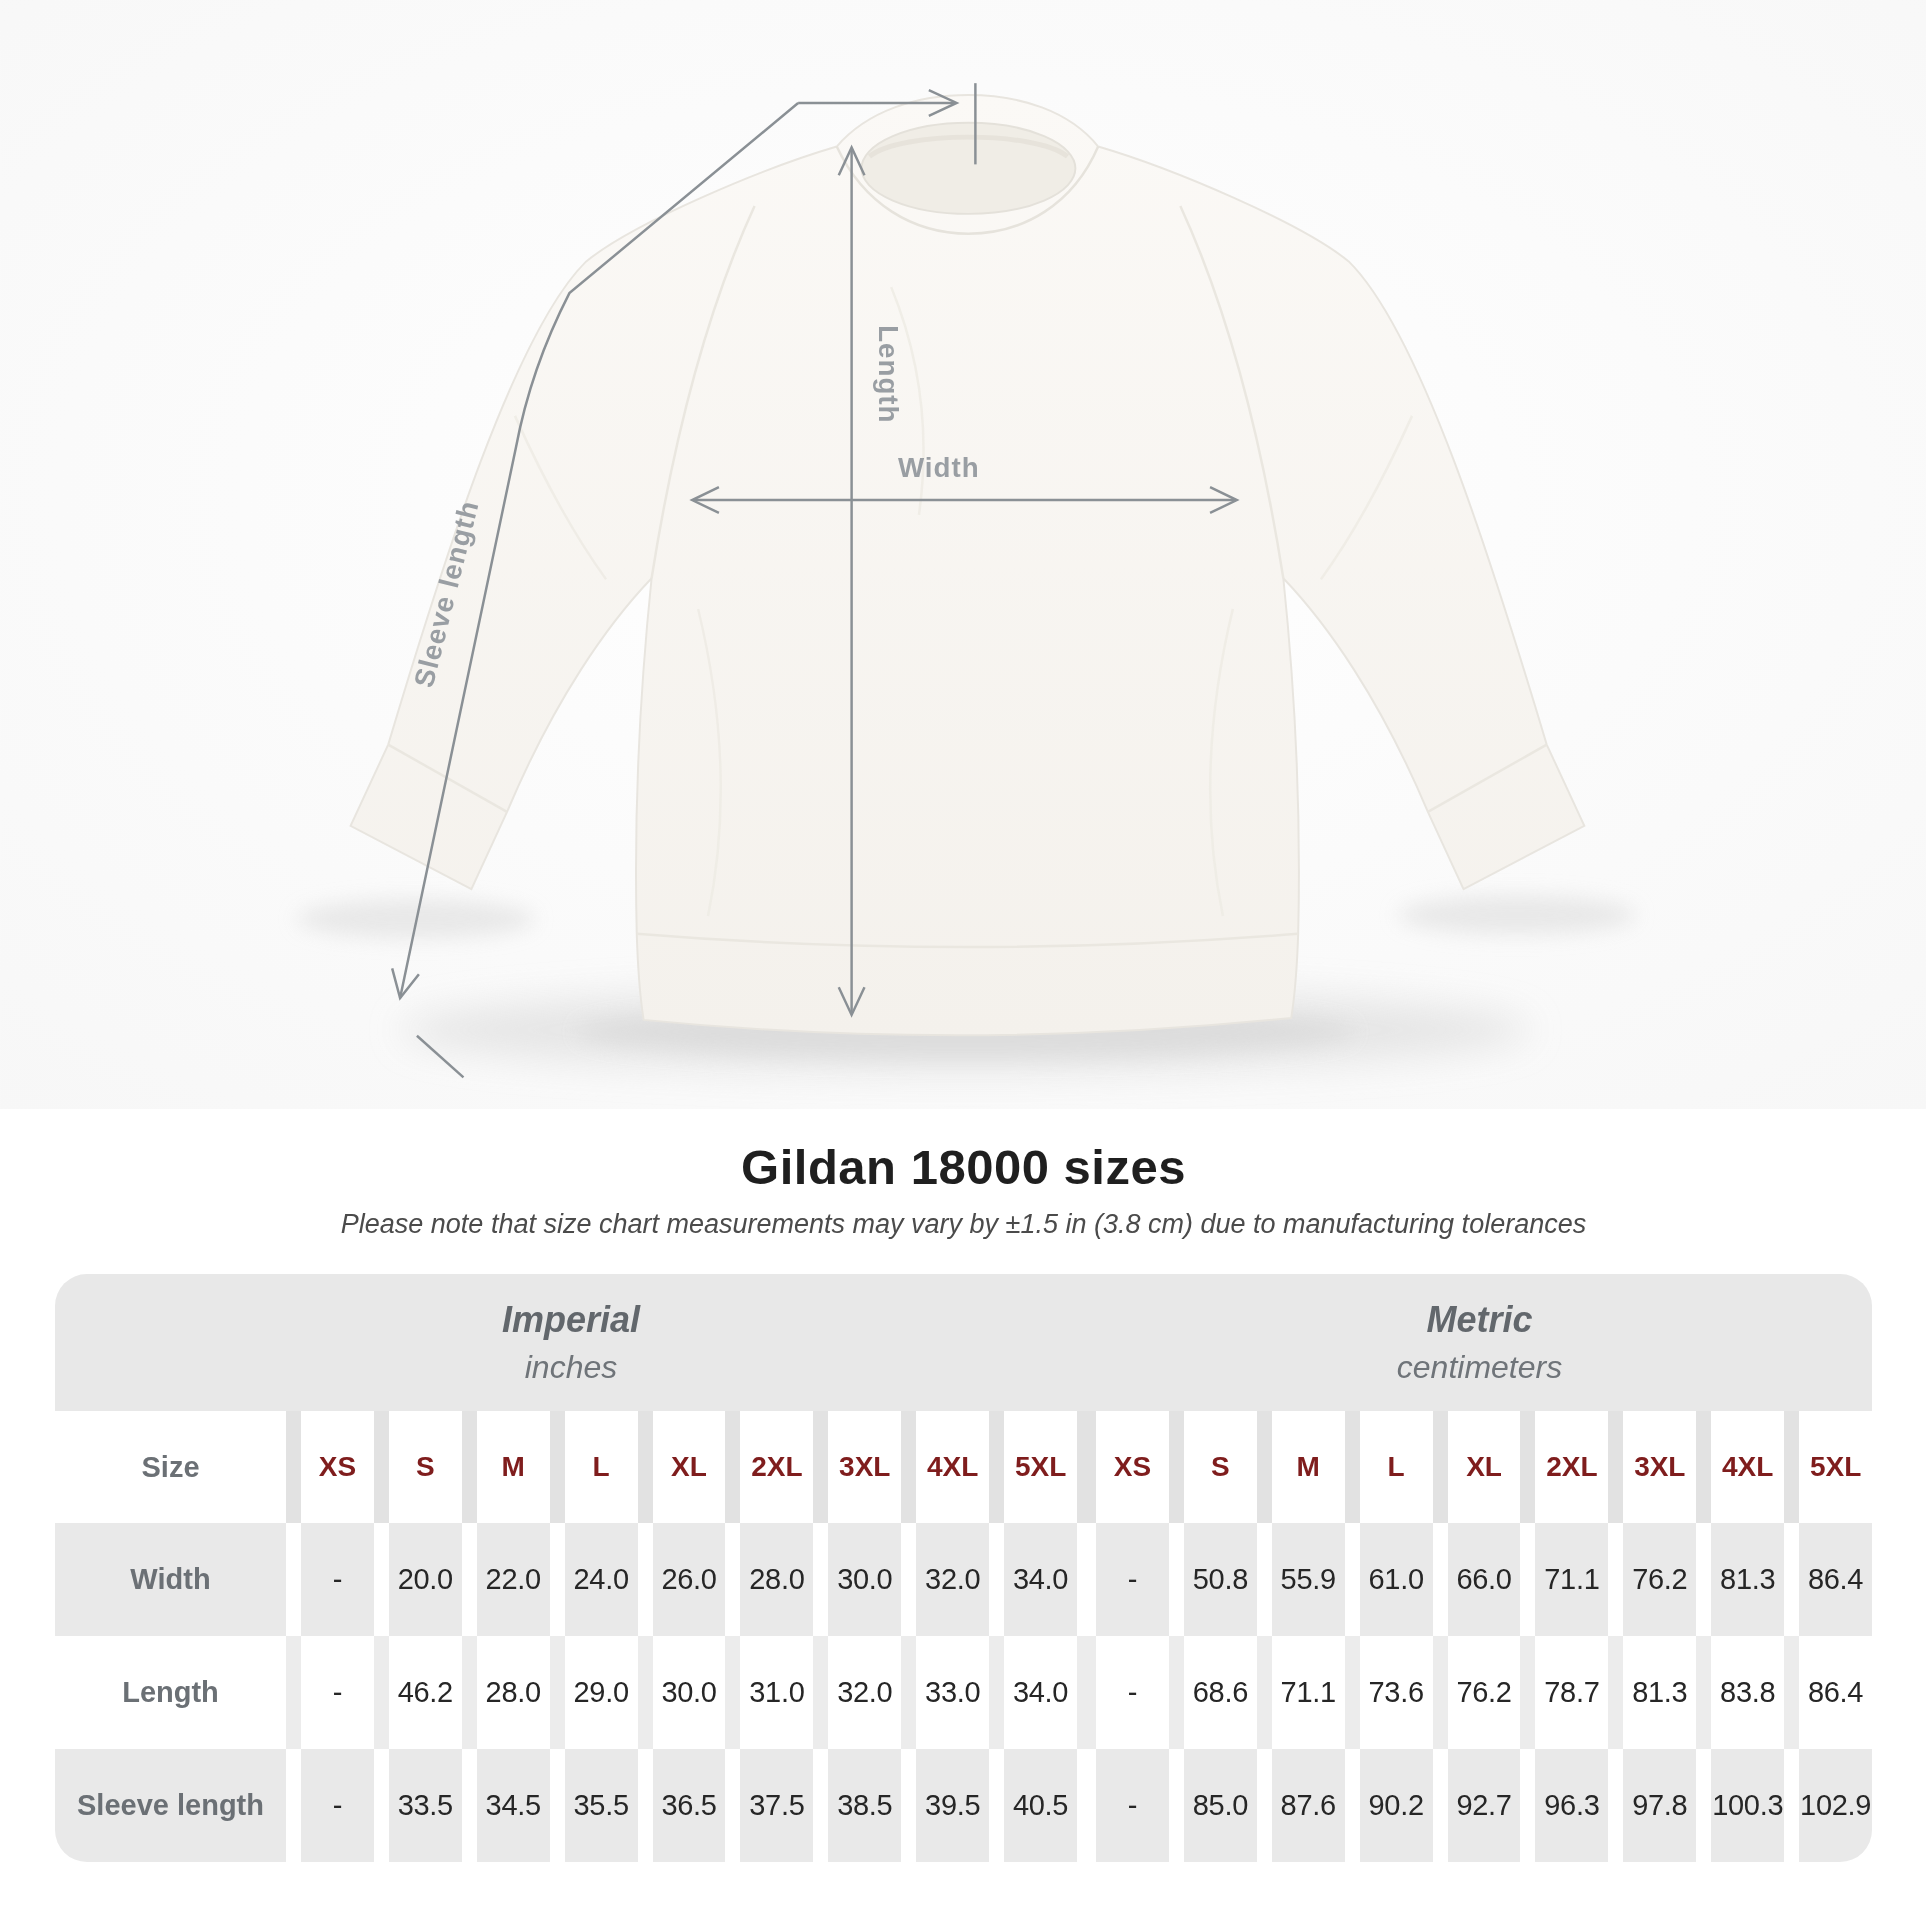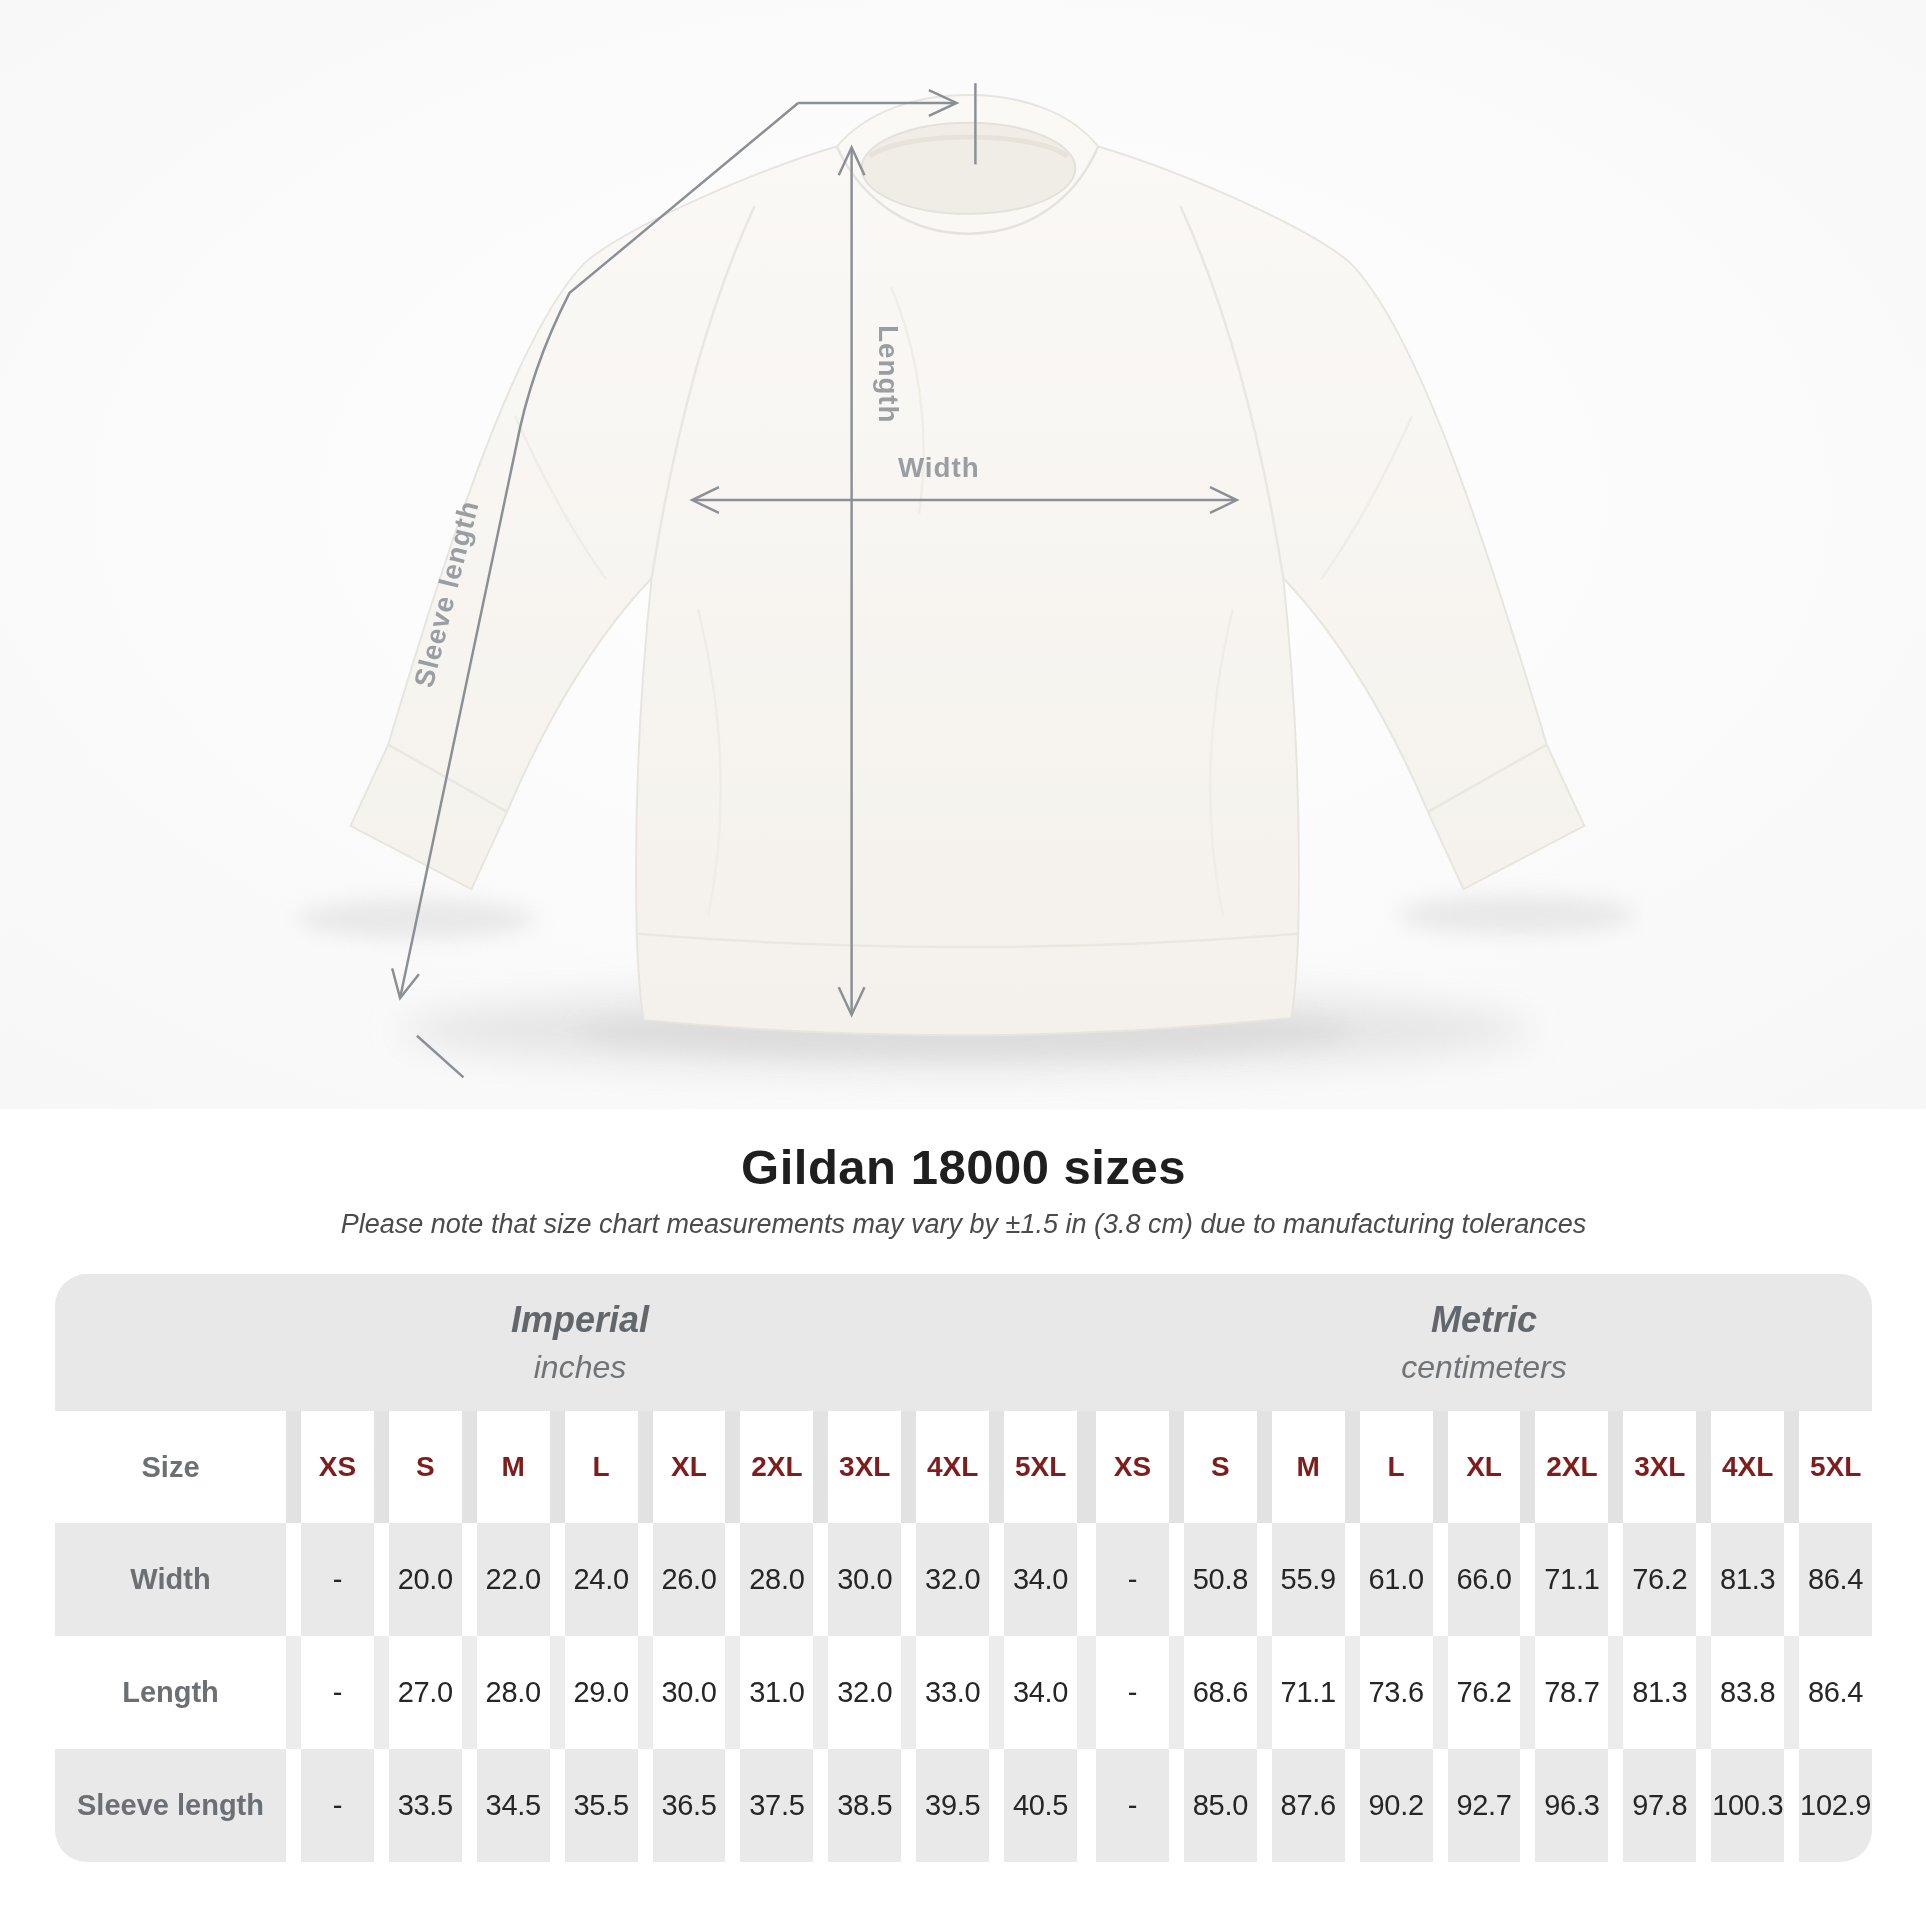--- a/index.html
+++ b/index.html
@@ -8,21 +8,21 @@
   .photo{position:relative;width:1927px;height:1109px;}
   .photo svg{display:block;}
 
   .page-title{margin:30px 0 0;text-align:center;font-size:49px;line-height:1.15;
     font-weight:bold;color:#1f1f1f;letter-spacing:0.5px;}
   .note{margin:14px 0 0;text-align:center;font-size:27px;font-style:italic;color:#4b4b4b;}
 
   .table-wrap{width:1817px;margin:34px auto 0;border-radius:32px;overflow:hidden;}
   .band{height:137px;background:#e8e8e8;display:flex;}
   .band-group{display:flex;flex-direction:column;justify-content:center;align-items:center;gap:8px;}
-  .band-group.imperial{width:1032px;padding-left:9px;}
+  .band-group.imperial{width:1032px;}
   .band-group.metric{flex:1;}
   .g-label{font-size:36px;font-weight:bold;font-style:italic;color:#62676c;}
   .g-sub{font-size:32px;font-style:italic;color:#6f7479;}
 
   .trow{display:flex;height:113px;gap:12px;}
   .row-sizes{height:112px;background:#e2e2e2;}
   .row-sizes .cell{background:#ffffff;}
   .row-gray{background:#ffffff;}
   .row-gray .cell{background:#e9e9e9;}
   .row-white{background:#ececec;}
@@ -191,21 +191,21 @@
         <div class="cell val">61.0</div>
         <div class="cell val">66.0</div>
         <div class="cell val">71.1</div>
         <div class="cell val">76.2</div>
         <div class="cell val">81.3</div>
         <div class="cell val">86.4</div>
       </div>
       <div class="trow row-white">
         <div class="cell c0 rlabel">Length</div>
         <div class="cell val">-</div>
-        <div class="cell val">27.0</div>
+        <div class="cell val">46.2</div>
         <div class="cell val">28.0</div>
         <div class="cell val">29.0</div>
         <div class="cell val">30.0</div>
         <div class="cell val">31.0</div>
         <div class="cell val">32.0</div>
         <div class="cell val">33.0</div>
         <div class="cell val">34.0</div>
         <div class="cell val gstart">-</div>
         <div class="cell val">68.6</div>
         <div class="cell val">71.1</div>

